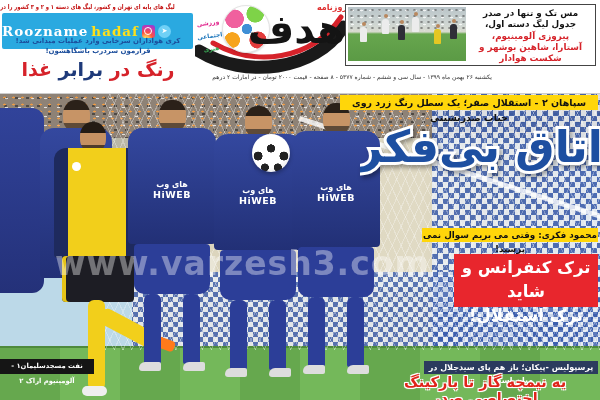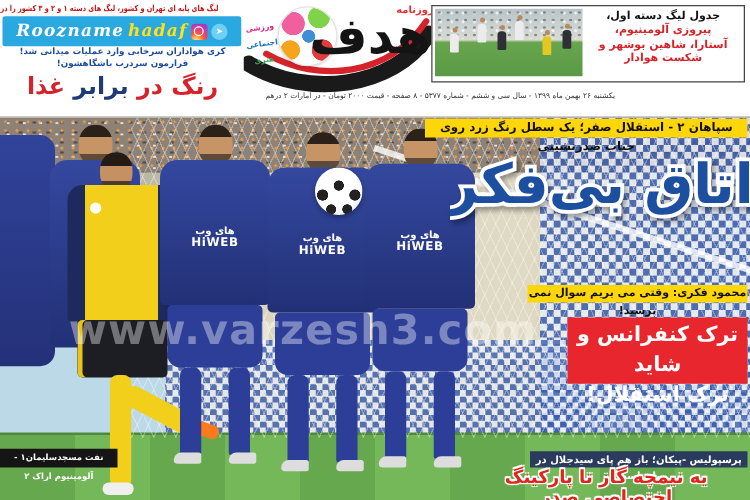--- a/index.html
+++ b/index.html
@@ -4,22 +4,22 @@
 <style>
   html,body{margin:0;padding:0;background:#e9e9e9;}
   #page{position:relative;width:600px;height:400px;background:#ffffff;overflow:hidden;
         font-family:"DejaVu Sans",sans-serif;}
   .rtl{direction:rtl;unicode-bidi:embed;}
 
   
   #promo{position:absolute;top:3px;left:2px;width:192px;text-align:center;
          font-size:6.5px;font-weight:bold;color:#c41414;white-space:nowrap;
          transform:scaleX(.8);transform-origin:center;}
-  #brandbar{position:absolute;top:13px;left:2px;width:191px;height:24px;background:#2aa9e0;
-            border-radius:2px;display:flex;align-items:center;justify-content:center;gap:3px;font-style:italic;}
+  #brandbar{position:absolute;top:13px;left:2px;width:191px;height:36px;background:#2aa9e0;
+            border-radius:2px;display:flex;align-items:center;justify-content:flex-start;gap:3px;}
   #brandbar .word{font-family:"DejaVu Serif",serif;font-size:13.5px;font-weight:bold;letter-spacing:1px;}
   #brand-roozname{color:#ffffff;}
   #brand-hadaf{color:#ffe01a;}
   .ig-icon{position:relative;width:13px;height:13px;border-radius:3px;
            background:radial-gradient(circle at 30% 110%,#ffd95c 0 12%,#ff543e 40%,#c837ab 72%,#7b3fe4);}
   .ig-icon::after{content:"";position:absolute;inset:2.5px;border:1.5px solid #fff;border-radius:50%;}
   .tg-icon{position:relative;width:13px;height:13px;border-radius:50%;background:#6fd0f6;
            display:flex;align-items:center;justify-content:center;color:#fff;font-size:7px;line-height:1;}
   #fanstory{position:absolute;top:36px;left:2px;width:192px;text-align:center;
             font-size:7px;font-weight:bold;color:#1b4d9b;line-height:10px;}
@@ -205,20 +205,21 @@
   <div id="newsbox">
     <div id="nb-photo">
       <div class="mini white" style="left:12px;top:20px;"></div>
       <div class="mini white" style="left:34px;top:12px;"></div>
       <div class="mini dark" style="left:50px;top:18px;"></div>
       <div class="mini white" style="left:64px;top:10px;"></div>
       <div class="mini yellow" style="left:86px;top:22px;"></div>
       <div class="mini dark" style="left:102px;top:17px;"></div>
     </div>
     <div id="nb-text" class="rtl">
+      <span class="nl-black">مس تک و تنها در صدر</span>
       <span class="nl-black">جدول لیگ دسته اول،</span>
       <span class="nl-red">پیروزی آلومینیوم،</span>
       <span class="nl-red">آستارا، شاهین بوشهر و</span>
       <span class="nl-red">شکست هوادار</span>
     </div>
   </div>
 
   <div id="photo">
     <div class="ph-crowd"></div>
     <div class="ph-stand"></div>

